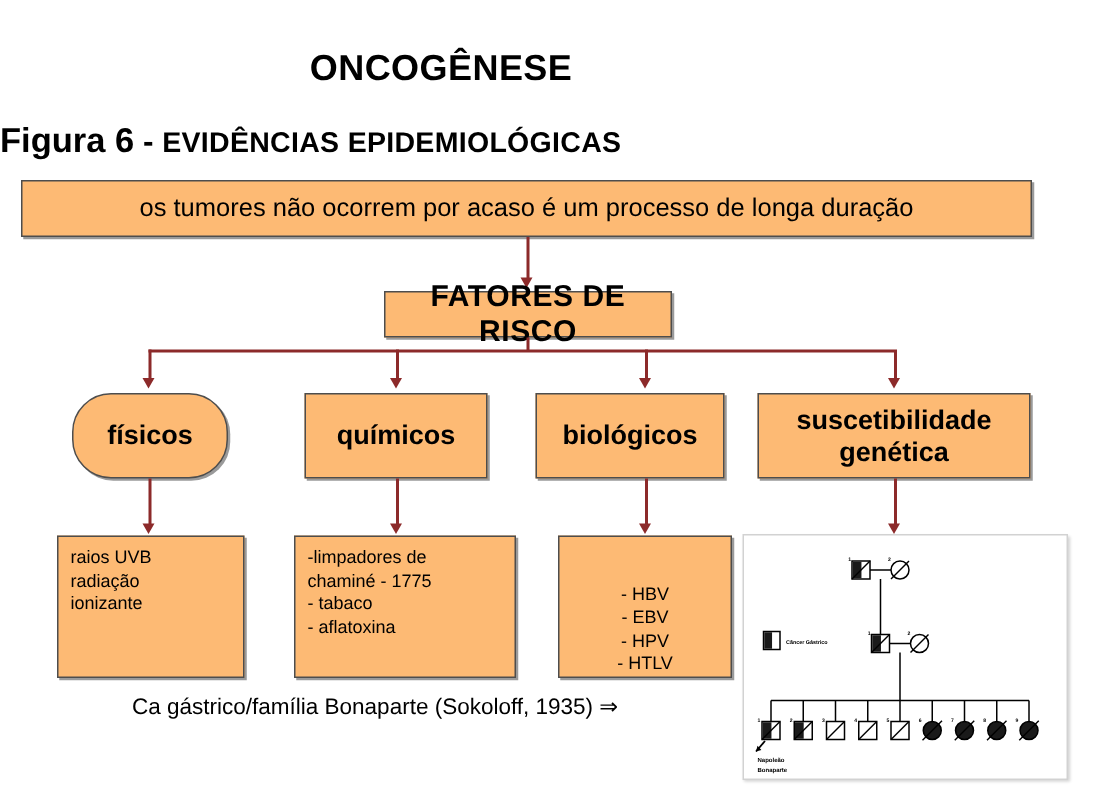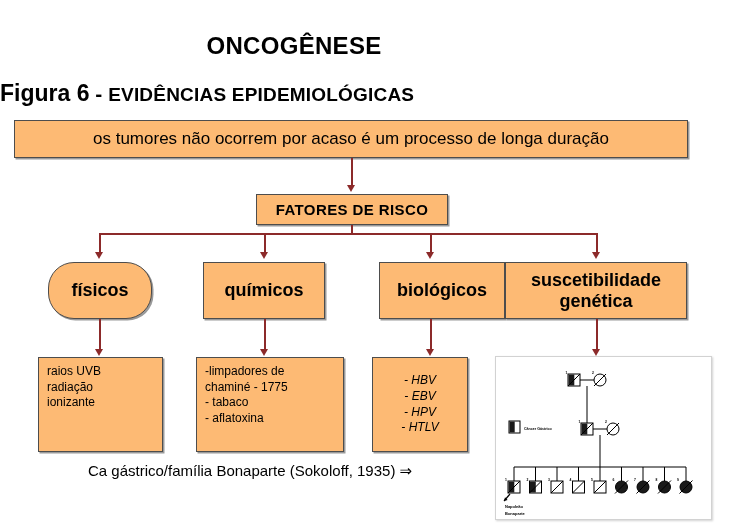--- a/index.html
+++ b/index.html
@@ -69,52 +69,52 @@
 
   .box-banner {
     left: 14px; top: 120px;
     width: 674px; height: 38px;
     font-size: 17px;
   }
 
   .box-risco {
     left: 256px; top: 194px;
     width: 192px; height: 31px;
-    font-size: 15px;
+    font-size: 20px;
     font-weight: bold;
     letter-spacing: 0.4px;
   }
 
   .cat-box {
     top: 262px;
     height: 57px;
     font-size: 18px;
     font-weight: bold;
     line-height: 1.12;
   }
   .cat-fisicos       { left: 48px;  width: 104px; border-radius: 26px; }
   .cat-quimicos      { left: 203px; width: 122px; }
-  .cat-biologicos    { left: 379px; width: 126px; }
+  .cat-biologicos    { left: 357px; width: 126px; }
   .cat-suscetib      { left: 505px; width: 182px; }
 
   .det-box {
     top: 357px;
     height: 95px;
     font-size: 12px;
     line-height: 1.30;
     align-items: flex-start;
     justify-content: flex-start;
     text-align: left;
     padding: 6px 0 0 8px;
   }
   .det-fisicos    { left: 38px;  width: 125px; }
   .det-quimicos   { left: 196px; width: 148px; }
-  .det-biologicos { left: 372px; width: 96px;
-                    align-items: center; justify-content: center;
-                    text-align: center; padding: 0; font-style: italic; }
+  .det-biologicos { left: 372px; width: 116px;
+                    align-items: flex-end; justify-content: center;
+                    text-align: center; padding: 0; }
 
   .det-box .lines { white-space: pre-line; }
 
   
   .conn {
     position: absolute;
     background: #8c2a2a;
   }
   .conn-v { width: 1.5px; }
   .conn-h { height: 1.5px; }

